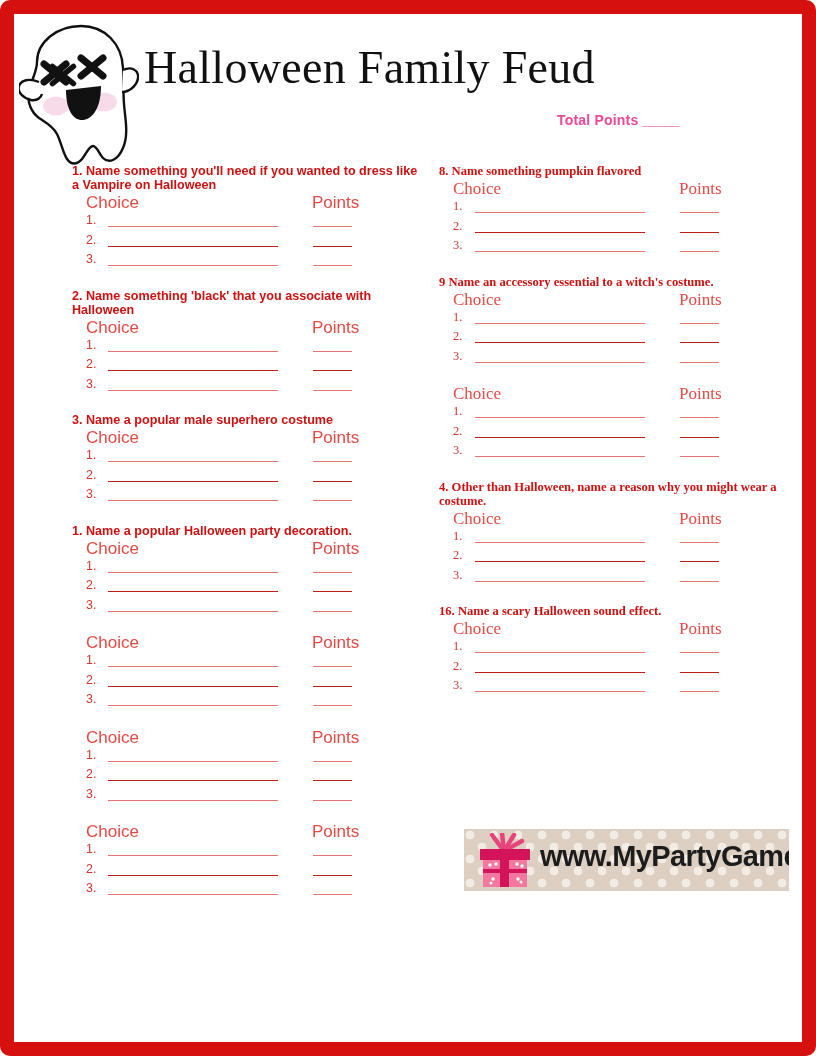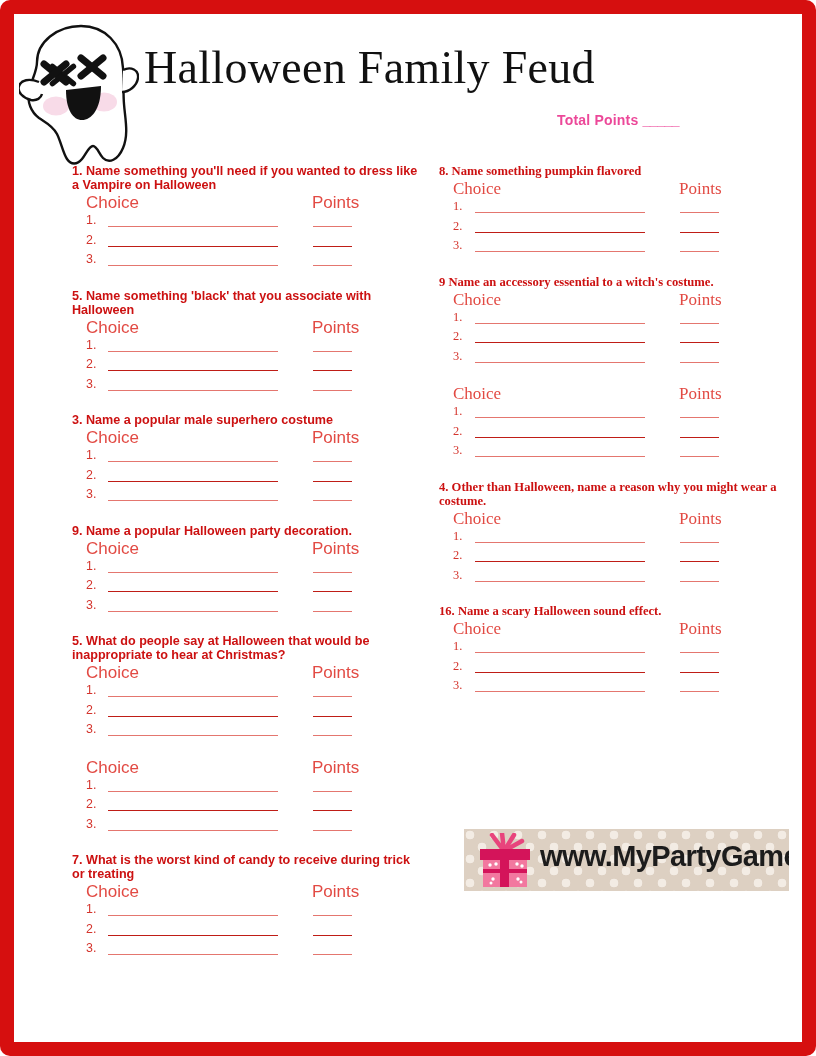--- a/index.html
+++ b/index.html
@@ -225,21 +225,21 @@
               <span class="aline"></span>
               <span class="pline"></span>
             </div>
             <div class="arow">
               <span class="anum">3.</span>
               <span class="aline"></span>
               <span class="pline"></span>
             </div>
           </div>
           <div class="qblock">
-            <p class="qtext">5. Name something 'black' that you associate with Halloween</p>
+            <p class="qtext">2. Name something 'black' that you associate with Halloween</p>
             <div class="hdr-row">
               <span class="hdr-choice">Choice</span>
               <span class="hdr-points">Points</span>
             </div>
             <div class="arow">
               <span class="anum">1.</span>
               <span class="aline"></span>
               <span class="pline"></span>
             </div>
             <div class="arow mid">
@@ -269,86 +269,84 @@
               <span class="aline"></span>
               <span class="pline"></span>
             </div>
             <div class="arow">
               <span class="anum">3.</span>
               <span class="aline"></span>
               <span class="pline"></span>
             </div>
           </div>
           <div class="qblock">
-            <p class="qtext">9. Name a popular Halloween party decoration.</p>
-            <div class="hdr-row">
-              <span class="hdr-choice">Choice</span>
-              <span class="hdr-points">Points</span>
-            </div>
-            <div class="arow">
-              <span class="anum">1.</span>
-              <span class="aline"></span>
-              <span class="pline"></span>
-            </div>
-            <div class="arow mid">
-              <span class="anum">2.</span>
-              <span class="aline"></span>
-              <span class="pline"></span>
-            </div>
-            <div class="arow">
-              <span class="anum">3.</span>
-              <span class="aline"></span>
-              <span class="pline"></span>
-            </div>
-          </div>
-          <div class="qblock">
-            <p class="qtext">5. What do people say at Halloween that would be inappropriate to hear at Christmas?</p>
-            <div class="hdr-row">
-              <span class="hdr-choice">Choice</span>
-              <span class="hdr-points">Points</span>
-            </div>
-            <div class="arow">
-              <span class="anum">1.</span>
-              <span class="aline"></span>
-              <span class="pline"></span>
-            </div>
-            <div class="arow mid">
-              <span class="anum">2.</span>
-              <span class="aline"></span>
-              <span class="pline"></span>
-            </div>
-            <div class="arow">
-              <span class="anum">3.</span>
-              <span class="aline"></span>
-              <span class="pline"></span>
-            </div>
-          </div>
-          <div class="qblock">
-            <div class="hdr-row">
-              <span class="hdr-choice">Choice</span>
-              <span class="hdr-points">Points</span>
-            </div>
-            <div class="arow">
-              <span class="anum">1.</span>
-              <span class="aline"></span>
-              <span class="pline"></span>
-            </div>
-            <div class="arow mid">
-              <span class="anum">2.</span>
-              <span class="aline"></span>
-              <span class="pline"></span>
-            </div>
-            <div class="arow">
-              <span class="anum">3.</span>
-              <span class="aline"></span>
-              <span class="pline"></span>
-            </div>
-          </div>
-          <div class="qblock">
-            <p class="qtext">7. What is the worst kind of candy to receive during trick or treating</p>
+            <p class="qtext">1. Name a popular Halloween party decoration.</p>
+            <div class="hdr-row">
+              <span class="hdr-choice">Choice</span>
+              <span class="hdr-points">Points</span>
+            </div>
+            <div class="arow">
+              <span class="anum">1.</span>
+              <span class="aline"></span>
+              <span class="pline"></span>
+            </div>
+            <div class="arow mid">
+              <span class="anum">2.</span>
+              <span class="aline"></span>
+              <span class="pline"></span>
+            </div>
+            <div class="arow">
+              <span class="anum">3.</span>
+              <span class="aline"></span>
+              <span class="pline"></span>
+            </div>
+          </div>
+          <div class="qblock">
+            <div class="hdr-row">
+              <span class="hdr-choice">Choice</span>
+              <span class="hdr-points">Points</span>
+            </div>
+            <div class="arow">
+              <span class="anum">1.</span>
+              <span class="aline"></span>
+              <span class="pline"></span>
+            </div>
+            <div class="arow mid">
+              <span class="anum">2.</span>
+              <span class="aline"></span>
+              <span class="pline"></span>
+            </div>
+            <div class="arow">
+              <span class="anum">3.</span>
+              <span class="aline"></span>
+              <span class="pline"></span>
+            </div>
+          </div>
+          <div class="qblock">
+            <div class="hdr-row">
+              <span class="hdr-choice">Choice</span>
+              <span class="hdr-points">Points</span>
+            </div>
+            <div class="arow">
+              <span class="anum">1.</span>
+              <span class="aline"></span>
+              <span class="pline"></span>
+            </div>
+            <div class="arow mid">
+              <span class="anum">2.</span>
+              <span class="aline"></span>
+              <span class="pline"></span>
+            </div>
+            <div class="arow">
+              <span class="anum">3.</span>
+              <span class="aline"></span>
+              <span class="pline"></span>
+            </div>
+          </div>
+          <div class="qblock">
             <div class="hdr-row">
               <span class="hdr-choice">Choice</span>
               <span class="hdr-points">Points</span>
             </div>
             <div class="arow">
               <span class="anum">1.</span>
               <span class="aline"></span>
               <span class="pline"></span>
             </div>
             <div class="arow mid">

